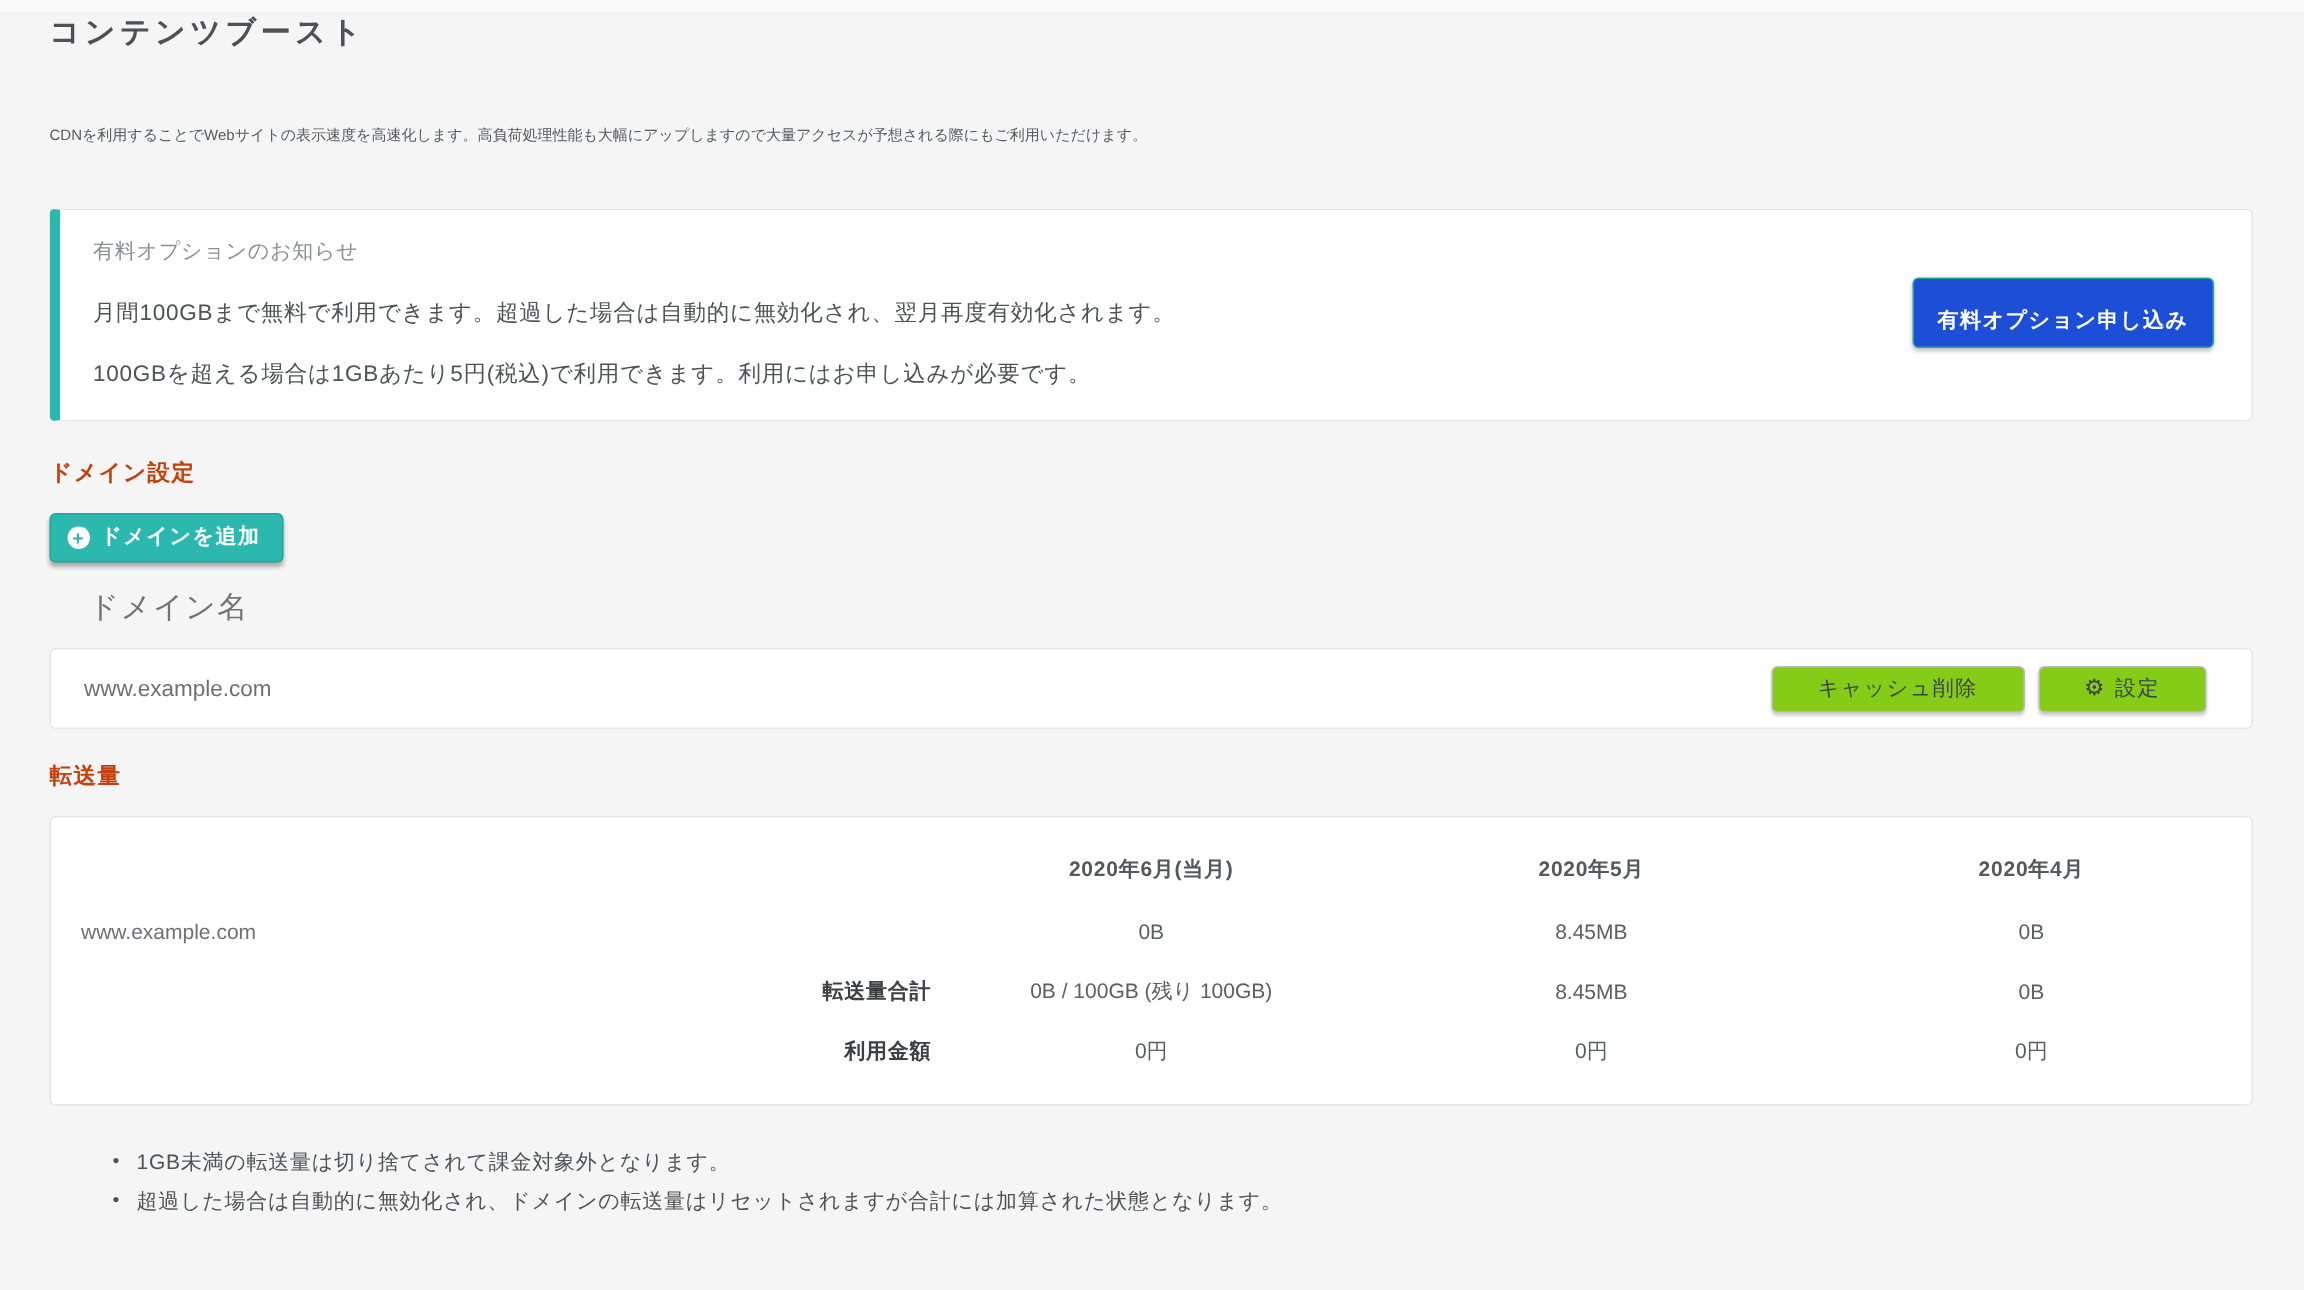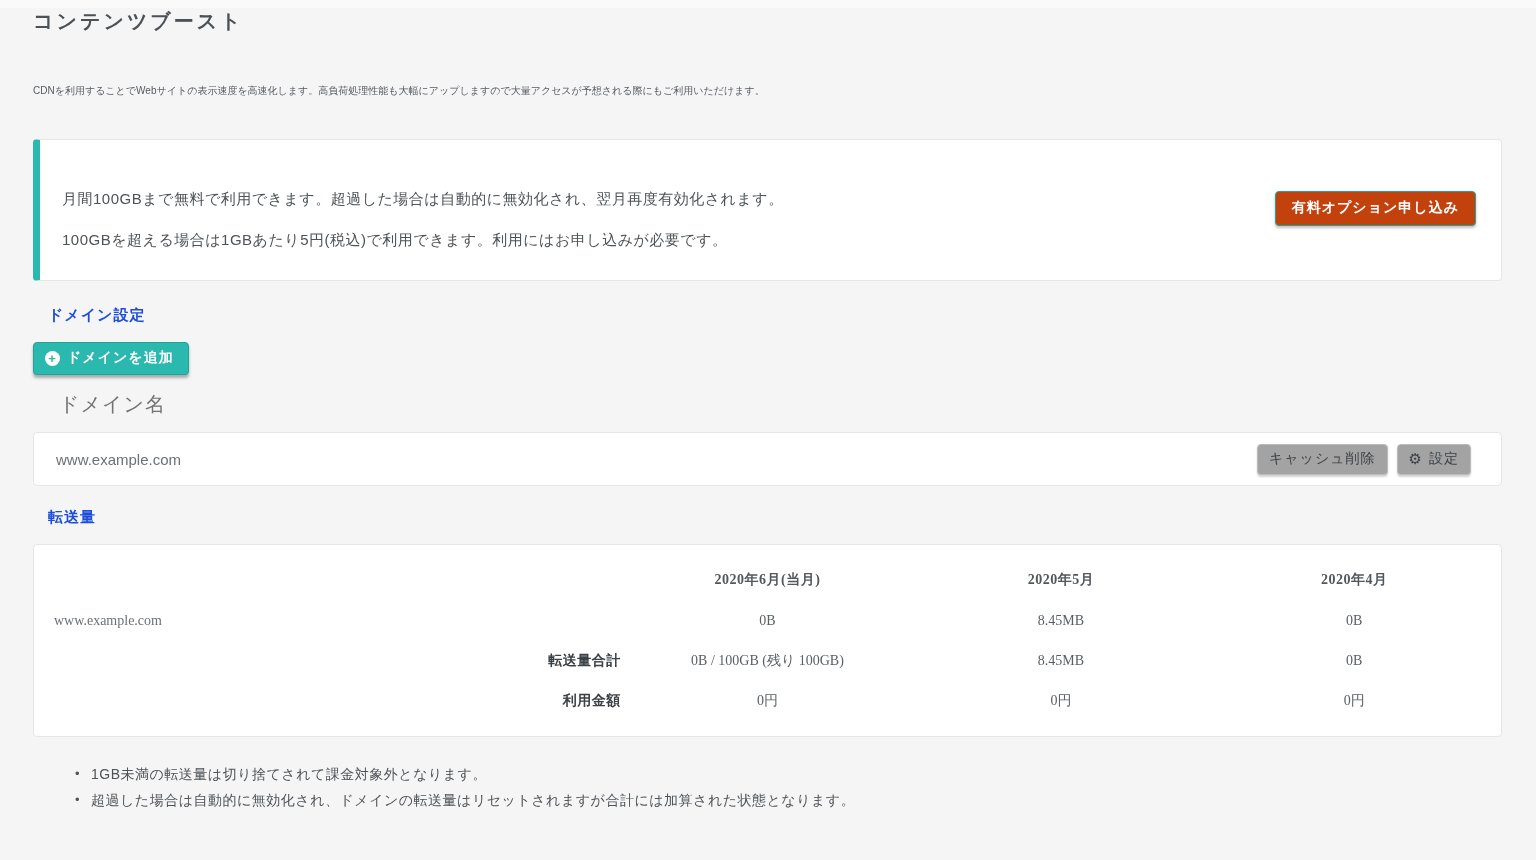--- a/index.html
+++ b/index.html
@@ -34,36 +34,35 @@
     padding: 17px 24px 20px 22px;
     display: flex; align-items: center;
     min-height: 142px;
   }
   .notice-text { flex: 1 1 auto; }
   .notice-title { font-size: 14px; color: #8c9094; letter-spacing: 0.5px; }
   .notice-line { font-size: 15px; color: #4e5357; margin-top: 22px; letter-spacing: 0.5px; }
   .apply-btn {
     flex: 0 0 auto;
     margin-left: 30px; margin-right: 1px;
-    background: #c2410c;
+    background: #1d4ed8;
     border: 1px solid #1fa49a;
     border-radius: 4px;
     color: #ffffff; font-weight: bold; font-size: 14px;
-    padding: 7px 16px 8px;
+    padding: 19px 16px 8px;
     letter-spacing: 1px;
     box-shadow: 0 2px 3px rgba(0,0,0,0.25);
     cursor: pointer;
     font-family: inherit;
   }
 
   
   .section-heading {
-    font-size: 15px; font-weight: bold; color: #1d4ed8;
-    letter-spacing: 1px;
-    margin-left: 15px;
+    font-size: 15px; font-weight: bold; color: #c2410c;
+    letter-spacing: 1px;
   }
   .domain-heading { margin-top: 25px; }
   .add-domain-btn {
     margin-top: 17px;
     display: inline-flex; align-items: center; gap: 7px;
     background: #2bb8ae;
     border: 1px solid #1fa49a;
     border-radius: 4px;
     color: #ffffff; font-weight: bold; font-size: 14px;
     padding: 6px 14px 7px 11px;
@@ -86,44 +85,44 @@
     margin-top: 14px;
     background: #ffffff;
     border: 1px solid #e6e6e7;
     border-radius: 4px;
     height: 54px;
     display: flex; align-items: center;
     padding: 0 30px 0 22px;
   }
   .domain-name { flex: 1 1 auto; font-size: 15px; color: #6c7176; }
   .ghost-btn {
-    background: #a3a3a3;
+    background: #84cc16;
     border: 1px solid #b9bcbe;
     border-radius: 4px;
     color: #3c4146; font-size: 14px;
-    padding: 5px 11px 6px;
+    padding: 5px 30px 6px;
     letter-spacing: 1px;
     box-shadow: 0 2px 2px rgba(0,0,0,0.18);
     cursor: pointer;
     font-family: inherit;
     display: inline-flex; align-items: center; gap: 6px;
   }
   .ghost-btn + .ghost-btn { margin-left: 9px; }
   .gear-glyph { font-size: 15px; line-height: 1; color: #3c4146; }
 
   
   .transfer-heading { margin-top: 22px; }
   .table-card {
     margin-top: 17px;
     background: #ffffff;
     border: 1px solid #e6e6e7;
     border-radius: 4px;
     padding: 14px 0 15px;
   }
-  table.transfer-table { width: 100%; border-collapse: collapse; table-layout: fixed; font-family: Liberation Serif, serif; }
+  table.transfer-table { width: 100%; border-collapse: collapse; table-layout: fixed; }
   .transfer-table col.c-label { width: 40%; }
   .transfer-table col.c-val { width: 20%; }
   .transfer-table th {
     font-size: 14px; font-weight: bold; color: #53585c;
     text-align: center; height: 42px; vertical-align: middle;
     letter-spacing: 0.5px;
   }
   .transfer-table td {
     font-size: 14px; color: #5a5f63;
     text-align: center; height: 40px; vertical-align: middle;
@@ -153,20 +152,21 @@
 <div class="page">
 
   <h1 class="page-title">コンテンツブースト</h1>
 
   <div class="desc">
     <div>CDNを利用することでWebサイトの表示速度を高速化します。高負荷処理性能も大幅にアップしますので大量アクセスが予想される際にもご利用いただけます。</div>
   </div>
 
   <div class="notice-card">
     <div class="notice-text">
+      <div class="notice-title">有料オプションのお知らせ</div>
       <div class="notice-line">月間100GBまで無料で利用できます。超過した場合は自動的に無効化され、翌月再度有効化されます。</div>
       <div class="notice-line">100GBを超える場合は1GBあたり5円(税込)で利用できます。利用にはお申し込みが必要です。</div>
     </div>
     <button class="apply-btn">有料オプション申し込み</button>
   </div>
 
   <h2 class="section-heading domain-heading">ドメイン設定</h2>
 
   <button class="add-domain-btn">
     <span class="plus-circle">+</span>

